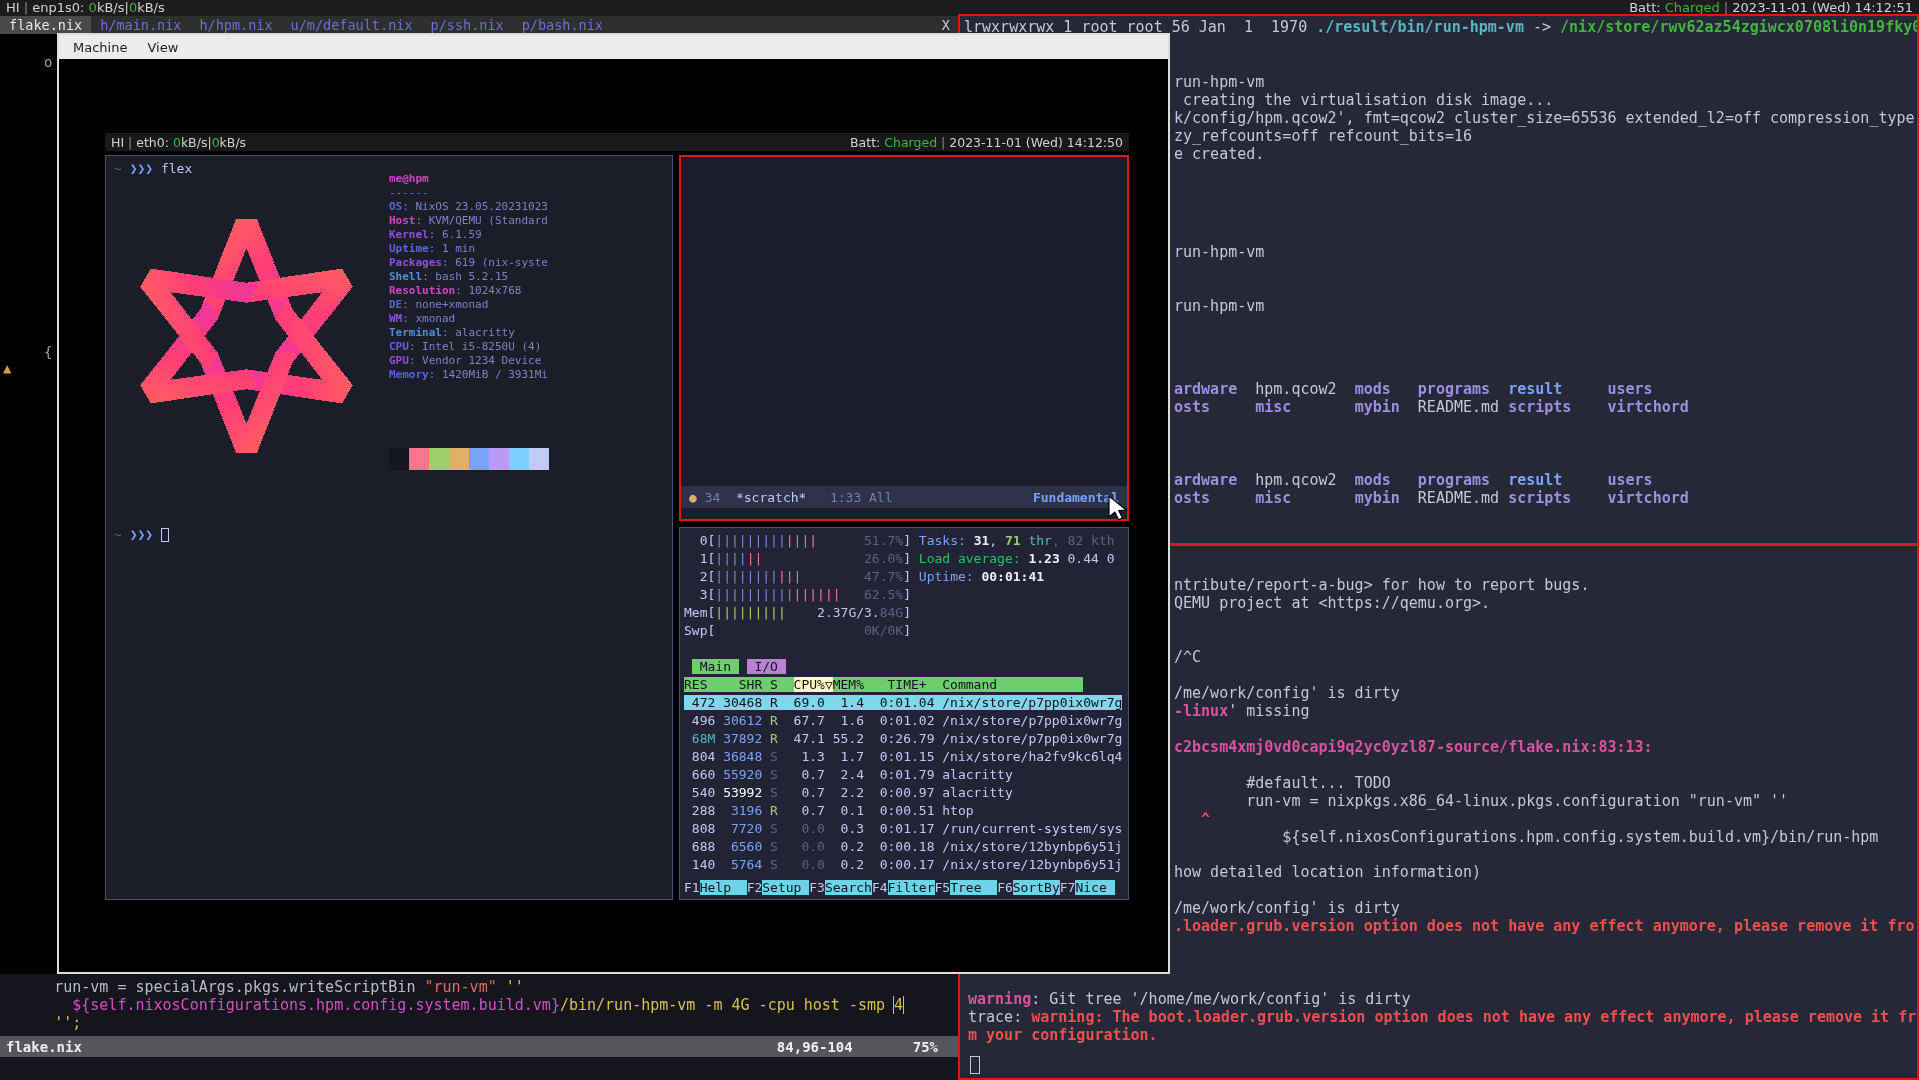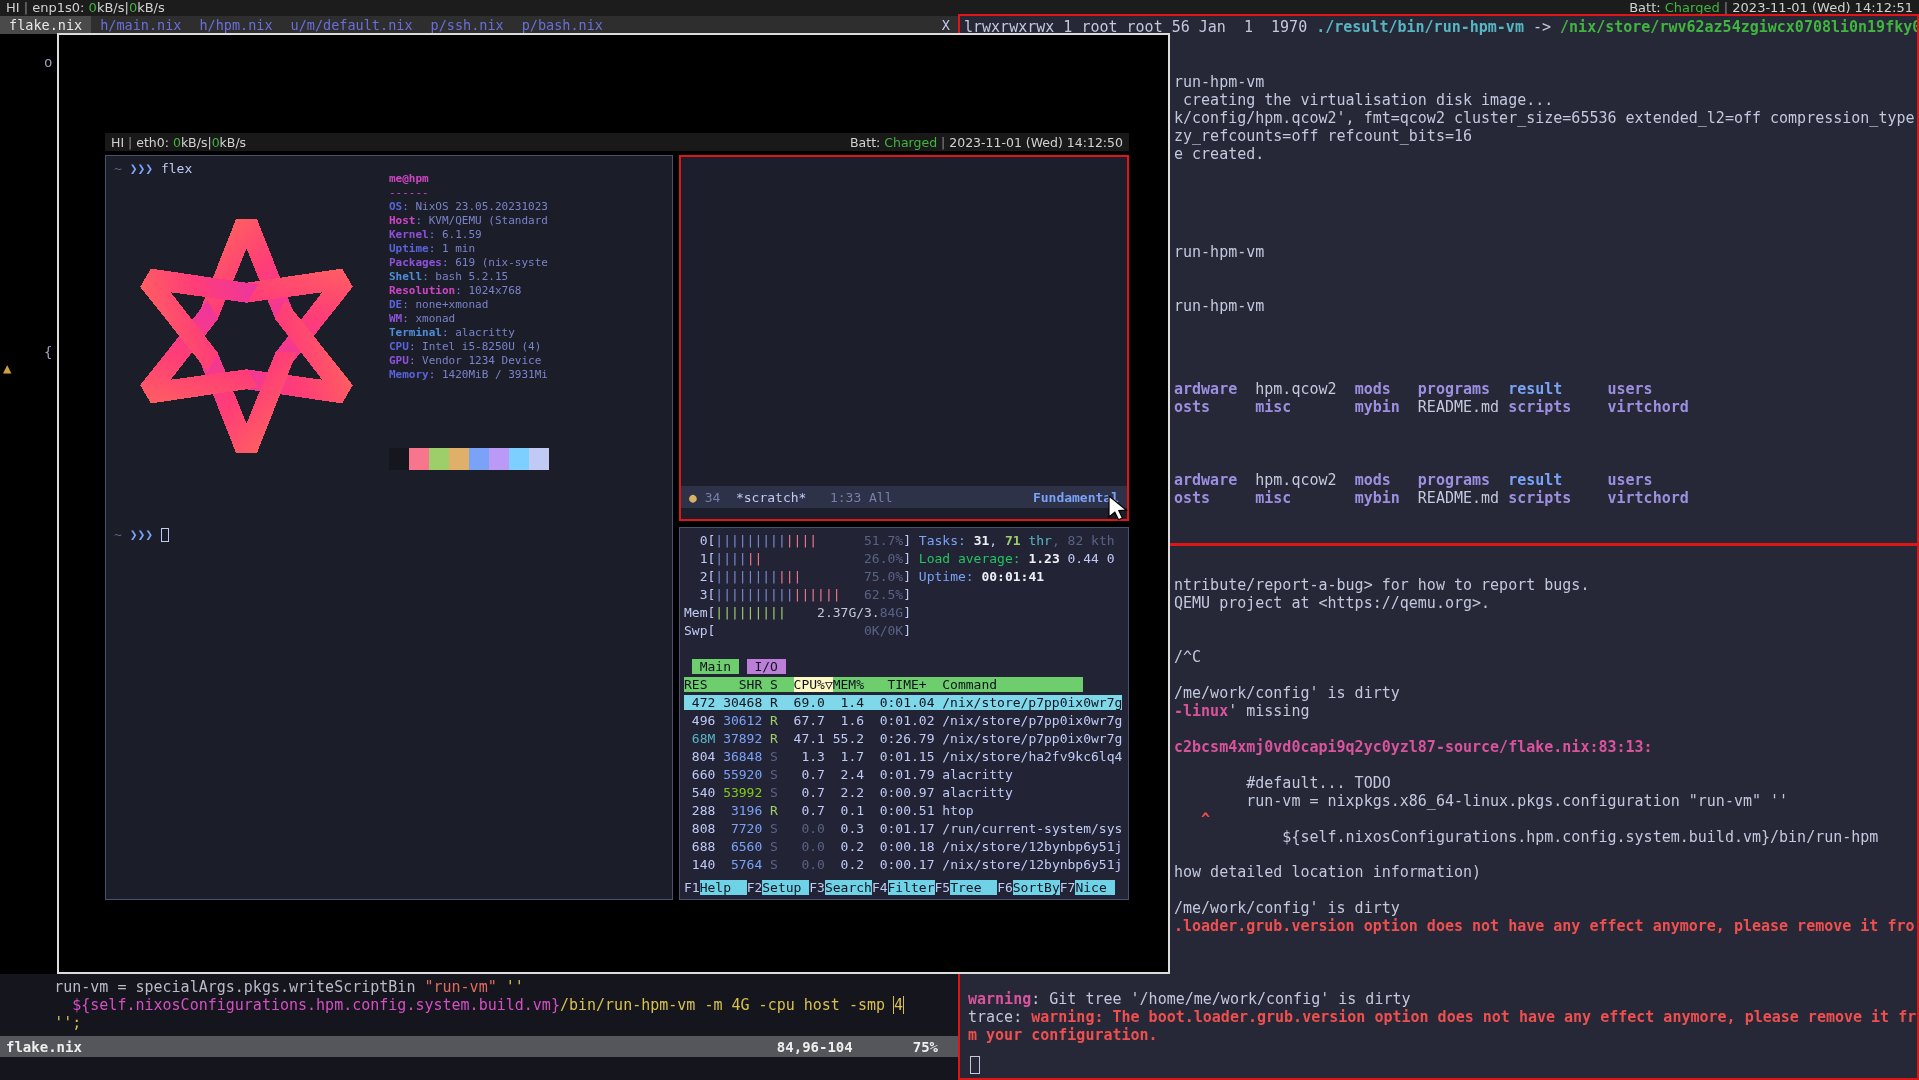--- a/index.html
+++ b/index.html
@@ -168,20 +168,24 @@
       </div>
     <div id="rt-bottom">
         <div class="ln"><span style="color: rgb(217, 83, 157); font-weight: bold;">warning</span><span>: Git tree '/home/me/work/config' is dirty</span></div>
         <div class="ln"><span>trace: </span><span style="color: rgb(239, 79, 79); font-weight: bold;">warning: The boot.loader.grub.version option does not have any effect anymore, please remove it fro</span></div>
         <div class="ln"><span style="color: rgb(239, 79, 79); font-weight: bold;">m your configuration.</span></div>
       </div>
     <div id="rt-cursor"></div>
   </div>
 
   <div id="qemu">
+    <div id="qemu-menubar">
+      <span class="menu-item">Machine</span>
+      <span class="menu-item">View</span>
+    </div>
     <div id="vm-screen">
       <div id="guest">
 
         <div id="g-statusbar">
           <div><span style="color: rgb(210, 210, 210);">HI</span><span style="color: rgb(138, 138, 138);"> | </span><span style="color: rgb(210, 210, 210);">eth0: </span><span style="color: rgb(65, 181, 63);">0</span><span style="color: rgb(210, 210, 210);">kB/s</span><span style="color: rgb(210, 210, 210);">|</span><span style="color: rgb(65, 181, 63);">0</span><span style="color: rgb(210, 210, 210);">kB/s</span></div>
           <div><span style="color: rgb(210, 210, 210);">Batt: </span><span style="color: rgb(65, 181, 63);">Charged</span><span style="color: rgb(138, 138, 138);"> | </span><span style="color: rgb(210, 210, 210);">2023-11-01 (Wed) 14:12:50</span></div>
         </div>
 
         <div id="g-term">
           <div class="gp" id="g-prompt1"><span style="color: rgb(90, 98, 133);">~</span><span style="color: rgb(122, 162, 247);"> ❯❯❯ </span><span style="color: rgb(192, 202, 245);">flex</span></div>
@@ -237,33 +241,33 @@
           <div id="emacs-modeline">
             <div><span style="color: rgb(217, 178, 100);">● </span><span style="color: rgb(117, 128, 168);">34  </span><span style="color: rgb(192, 202, 245);">*scratch*</span><span style="color: rgb(117, 128, 168);">   1:33 All</span></div>
             <div><span style="color: rgb(122, 162, 247); font-weight: bold;">Fundamental</span></div>
           </div>
         </div>
 
         <div id="g-htop">
           <div id="htop-screen">
               <div class="ln"><span>  0[</span><span style="color: rgb(125, 136, 216);">|||||||||</span><span style="color: rgb(247, 118, 142);">||||</span><span>      </span><span style="color: rgb(90, 98, 133);">51.7%</span><span>]</span><span style="color: rgb(122, 162, 247);"> Tasks: </span><span style="color: rgb(238, 240, 248); font-weight: bold;">31</span><span>, </span><span style="color: rgb(158, 206, 106); font-weight: bold;">71</span><span style="color: rgb(86, 182, 194);"> thr</span><span style="color: rgb(90, 98, 133);">, 82 kth</span></div>
               <div class="ln"><span>  1[</span><span style="color: rgb(125, 136, 216);">||||</span><span style="color: rgb(247, 118, 142);">||</span><span>             </span><span style="color: rgb(90, 98, 133);">26.0%</span><span>]</span><span style="color: #22c55e;"> Load average: </span><span style="color: rgb(238, 240, 248); font-weight: bold;">1.23 </span><span>0.44 0</span></div>
-              <div class="ln"><span>  2[</span><span style="color: rgb(125, 136, 216);">||||||||</span><span style="color: rgb(247, 118, 142);">|||</span><span>        </span><span style="color: rgb(90, 98, 133);">75.0%</span><span>]</span><span style="color: rgb(122, 162, 247);"> Uptime: </span><span style="color: rgb(238, 240, 248); font-weight: bold;">00:01:41</span></div>
+              <div class="ln"><span>  2[</span><span style="color: rgb(125, 136, 216);">||||||||</span><span style="color: rgb(247, 118, 142);">|||</span><span>        </span><span style="color: rgb(90, 98, 133);">47.7%</span><span>]</span><span style="color: rgb(122, 162, 247);"> Uptime: </span><span style="color: rgb(238, 240, 248); font-weight: bold;">00:01:41</span></div>
               <div class="ln"><span>  3[</span><span style="color: rgb(125, 136, 216);">||||||||||</span><span style="color: rgb(247, 118, 142);">||||||</span><span>   </span><span style="color: rgb(90, 98, 133);">62.5%</span><span>]</span></div>
               <div class="ln"><span>Mem[</span><span style="color: rgb(158, 206, 106);">|||||||||</span><span>    </span><span style="color: rgb(195, 200, 220);">2.37G/3.</span><span style="color: rgb(90, 98, 133);">84G</span><span>]</span></div>
               <div class="ln"><span>Swp[</span><span>                   </span><span style="color: rgb(90, 98, 133);">0K/0K</span><span>]</span></div>
               <div class="ln"></div>
               <div class="ln"><span> </span><span style="color: rgb(16, 19, 31); background: rgb(110, 206, 110);"> Main </span><span> </span><span style="color: rgb(16, 19, 31); background: rgb(187, 127, 216);"> I/O </span></div>
               <div class="ln"><span style="color: rgb(16, 19, 31); background: rgb(110, 206, 110);">RES    SHR S  </span><span style="color: rgb(16, 19, 31); background: #fef9c3;">CPU%▽</span><span style="color: rgb(16, 19, 31); background: rgb(110, 206, 110);">MEM%   TIME+  Command           </span></div>
               <div class="ln"><span style="color: rgb(16, 19, 31); background: rgb(127, 215, 234);"> 472 30468 R  69.0  1.4  0:01.04 /nix/store/p7pp0ix0wr7g</span></div>
               <div class="ln"><span> 496 </span><span style="color: rgb(122, 162, 247);">30612</span><span> </span><span style="color: rgb(158, 206, 106);">R</span><span>  67.7  1.6  0:01.02 /nix/store/p7pp0ix0wr7g</span></div>
               <div class="ln"><span style="color: rgb(86, 182, 194);"> 68M</span><span> </span><span style="color: rgb(122, 162, 247);">37892</span><span> </span><span style="color: rgb(158, 206, 106);">R</span><span>  47.1 55.2  0:26.79 /nix/store/p7pp0ix0wr7g</span></div>
               <div class="ln"><span> 804 </span><span style="color: rgb(122, 162, 247);">36848</span><span> </span><span style="color: rgb(90, 98, 133);">S</span><span>   1.3  1.7  0:01.15 /nix/store/ha2fv9kc6lq4</span></div>
               <div class="ln"><span> 660 </span><span style="color: rgb(122, 162, 247);">55920</span><span> </span><span style="color: rgb(90, 98, 133);">S</span><span>   0.7  2.4  0:01.79 alacritty</span></div>
-              <div class="ln"><span> 540 </span><span style="color: #84cc16;">53992</span><span> </span><span style="color: rgb(90, 98, 133);">S</span><span>   0.7  2.2  0:00.97 alacritty</span></div>
+              <div class="ln"><span> 540 </span><span style="color: #ffffff;">53992</span><span> </span><span style="color: rgb(90, 98, 133);">S</span><span>   0.7  2.2  0:00.97 alacritty</span></div>
               <div class="ln"><span> 288  </span><span style="color: rgb(122, 162, 247);">3196</span><span> </span><span style="color: rgb(158, 206, 106);">R</span><span>   0.7  0.1  0:00.51 htop</span></div>
               <div class="ln"><span> 808  </span><span style="color: rgb(122, 162, 247);">7720</span><span> </span><span style="color: rgb(90, 98, 133);">S</span><span>   </span><span style="color: rgb(90, 98, 133);">0.0</span><span>  0.3  0:01.17 /run/current-system/sys</span></div>
               <div class="ln"><span> 688  </span><span style="color: rgb(122, 162, 247);">6560</span><span> </span><span style="color: rgb(90, 98, 133);">S</span><span>   </span><span style="color: rgb(90, 98, 133);">0.0</span><span>  0.2  0:00.18 /nix/store/12bynbp6y51j</span></div>
               <div class="ln"><span> 140  </span><span style="color: rgb(122, 162, 247);">5764</span><span> </span><span style="color: rgb(90, 98, 133);">S</span><span>   </span><span style="color: rgb(90, 98, 133);">0.0</span><span>  0.2  0:00.17 /nix/store/12bynbp6y51j</span></div>
             </div>
           <div id="htop-fkeys"><span>F1</span><span style="color: rgb(16, 19, 31); background: rgb(111, 211, 231);">Help  </span><span>F2</span><span style="color: rgb(16, 19, 31); background: rgb(111, 211, 231);">Setup </span><span>F3</span><span style="color: rgb(16, 19, 31); background: rgb(111, 211, 231);">Search</span><span>F4</span><span style="color: rgb(16, 19, 31); background: rgb(111, 211, 231);">Filter</span><span>F5</span><span style="color: rgb(16, 19, 31); background: rgb(111, 211, 231);">Tree  </span><span>F6</span><span style="color: rgb(16, 19, 31); background: rgb(111, 211, 231);">SortBy</span><span>F7</span><span style="color: rgb(16, 19, 31); background: rgb(111, 211, 231);">Nice </span></div>
         </div>
 
       </div>
     </div>

